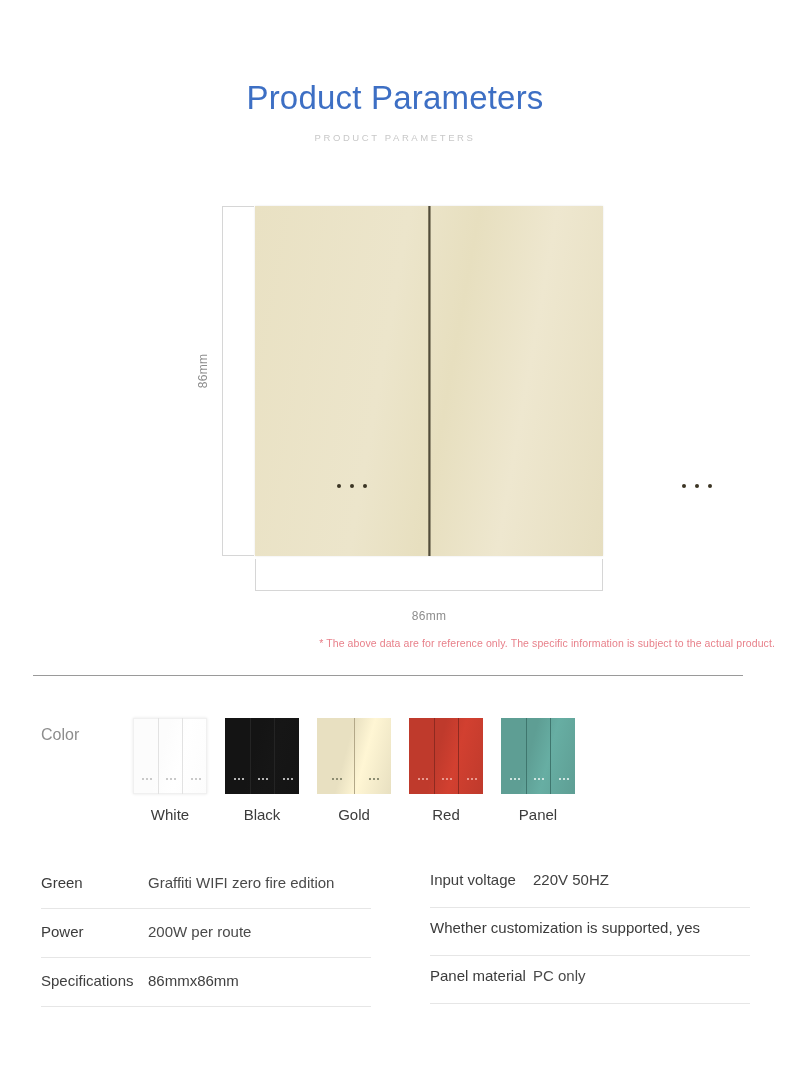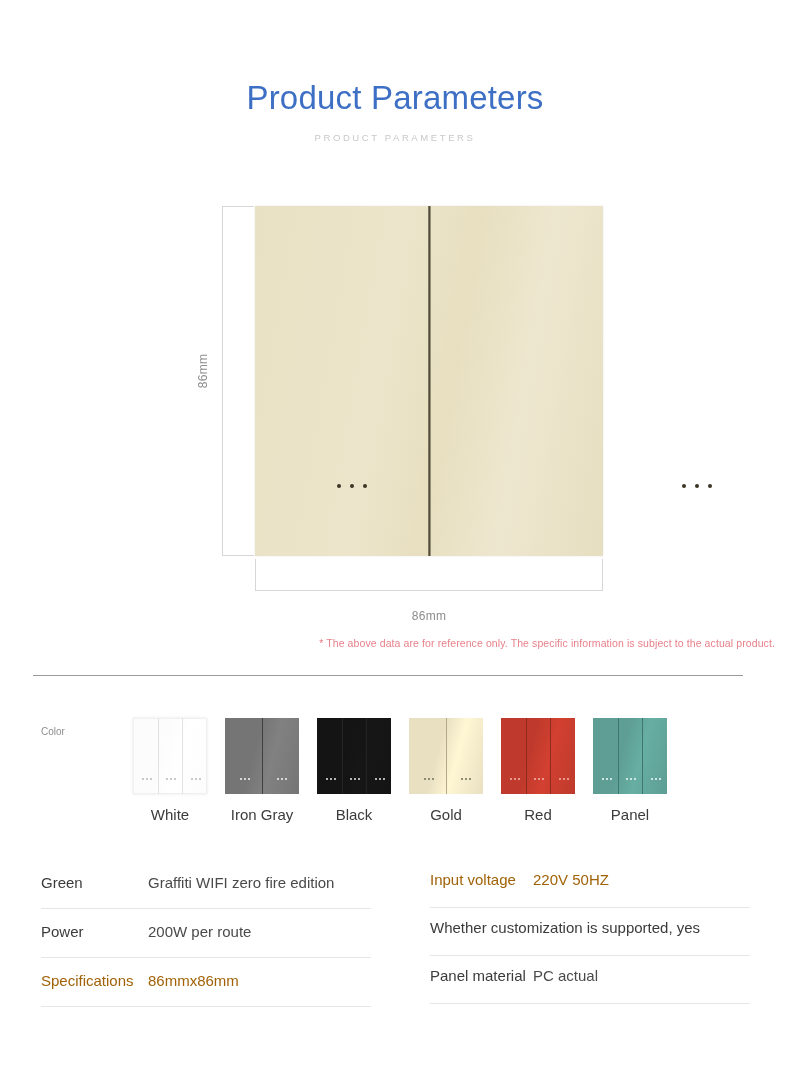--- a/index.html
+++ b/index.html
@@ -157,21 +157,21 @@
   .color-section {
     position: absolute;
     top: 718px;
     left: 0;
     width: 790px;
   }
   .color-label {
     position: absolute;
     left: 41px;
     top: 8px;
-    font-size: 10px;
+    font-size: 16px;
     color: #8d8d8d;
   }
   .swatches {
     position: absolute;
     left: 133px;
     top: 0;
     display: flex;
     gap: 18px;
   }
   .swatch {
@@ -236,21 +236,21 @@
     color: #3b3b3b;
     white-space: nowrap;
   }
   .spec-col.left .spec-key { min-width: 107px; }
   .spec-col.right .spec-key { min-width: 103px; }
   .spec-val {
     font-size: 15px;
     color: #4a4a4a;
   }
   .spec-row.muted .spec-key,
-  .spec-row.muted .spec-val { color: #a16207; }
+  .spec-row.muted .spec-val { color: #404040; }
   .spec-row.full .spec-key { min-width: 0; }
 </style>
 </head>
 <body>
 
 <div class="header">
   <h1 class="page-title">Product Parameters</h1>
   <div class="page-subtitle">PRODUCT PARAMETERS</div>
 </div>
 
@@ -304,36 +304,20 @@
           </div>
           <div class="cdots" style="left: 78.3333%;">
             <i style="background: rgb(201, 201, 201);"></i>
             <i style="background: rgb(201, 201, 201);"></i>
             <i style="background: rgb(201, 201, 201);"></i>
           </div>
         </div>
         <div class="swatch-name">White</div>
       </div>
       <div class="swatch">
-        <div class="chip" style="background: linear-gradient(105deg, rgb(117, 117, 117) 0%, rgb(117, 117, 117) 40%, rgb(129, 129, 129) 62%, rgb(117, 117, 117) 100%);">
-          <div class="cseam" style="left: 50%; background: rgb(63, 63, 63);"></div>
-          <div class="cdots" style="left: 20%;">
-            <i style="background: rgb(216, 216, 216);"></i>
-            <i style="background: rgb(216, 216, 216);"></i>
-            <i style="background: rgb(216, 216, 216);"></i>
-          </div>
-          <div class="cdots" style="left: 70%;">
-            <i style="background: rgb(216, 216, 216);"></i>
-            <i style="background: rgb(216, 216, 216);"></i>
-            <i style="background: rgb(216, 216, 216);"></i>
-          </div>
-        </div>
-        <div class="swatch-name">Iron Gray</div>
-      </div>
-      <div class="swatch">
         <div class="chip" style="background: linear-gradient(105deg, rgb(20, 20, 20) 0%, rgb(20, 20, 20) 40%, rgb(22, 22, 22) 62%, rgb(20, 20, 20) 100%);">
           <div class="cseam" style="left: 33.3333%; background: rgb(36, 36, 36);"></div>
           <div class="cseam" style="left: 66.6667%; background: rgb(36, 36, 36);"></div>
           <div class="cdots" style="left: 11.6667%;">
             <i style="background: rgb(181, 181, 181);"></i>
             <i style="background: rgb(181, 181, 181);"></i>
             <i style="background: rgb(181, 181, 181);"></i>
           </div>
           <div class="cdots" style="left: 45%;">
             <i style="background: rgb(181, 181, 181);"></i>
@@ -429,16 +413,16 @@
   <div class="spec-col right" id="spec-right">
       <div class="spec-row muted">
         <span class="spec-key">Input voltage</span>
         <span class="spec-val">220V 50HZ</span>
       </div>
       <div class="spec-row full">
         <span class="spec-key">Whether customization is supported, yes</span>
       </div>
       <div class="spec-row">
         <span class="spec-key">Panel material</span>
-        <span class="spec-val">PC actual</span>
+        <span class="spec-val">PC only</span>
       </div>
     </div>
 </div>
 
 </body></html>

